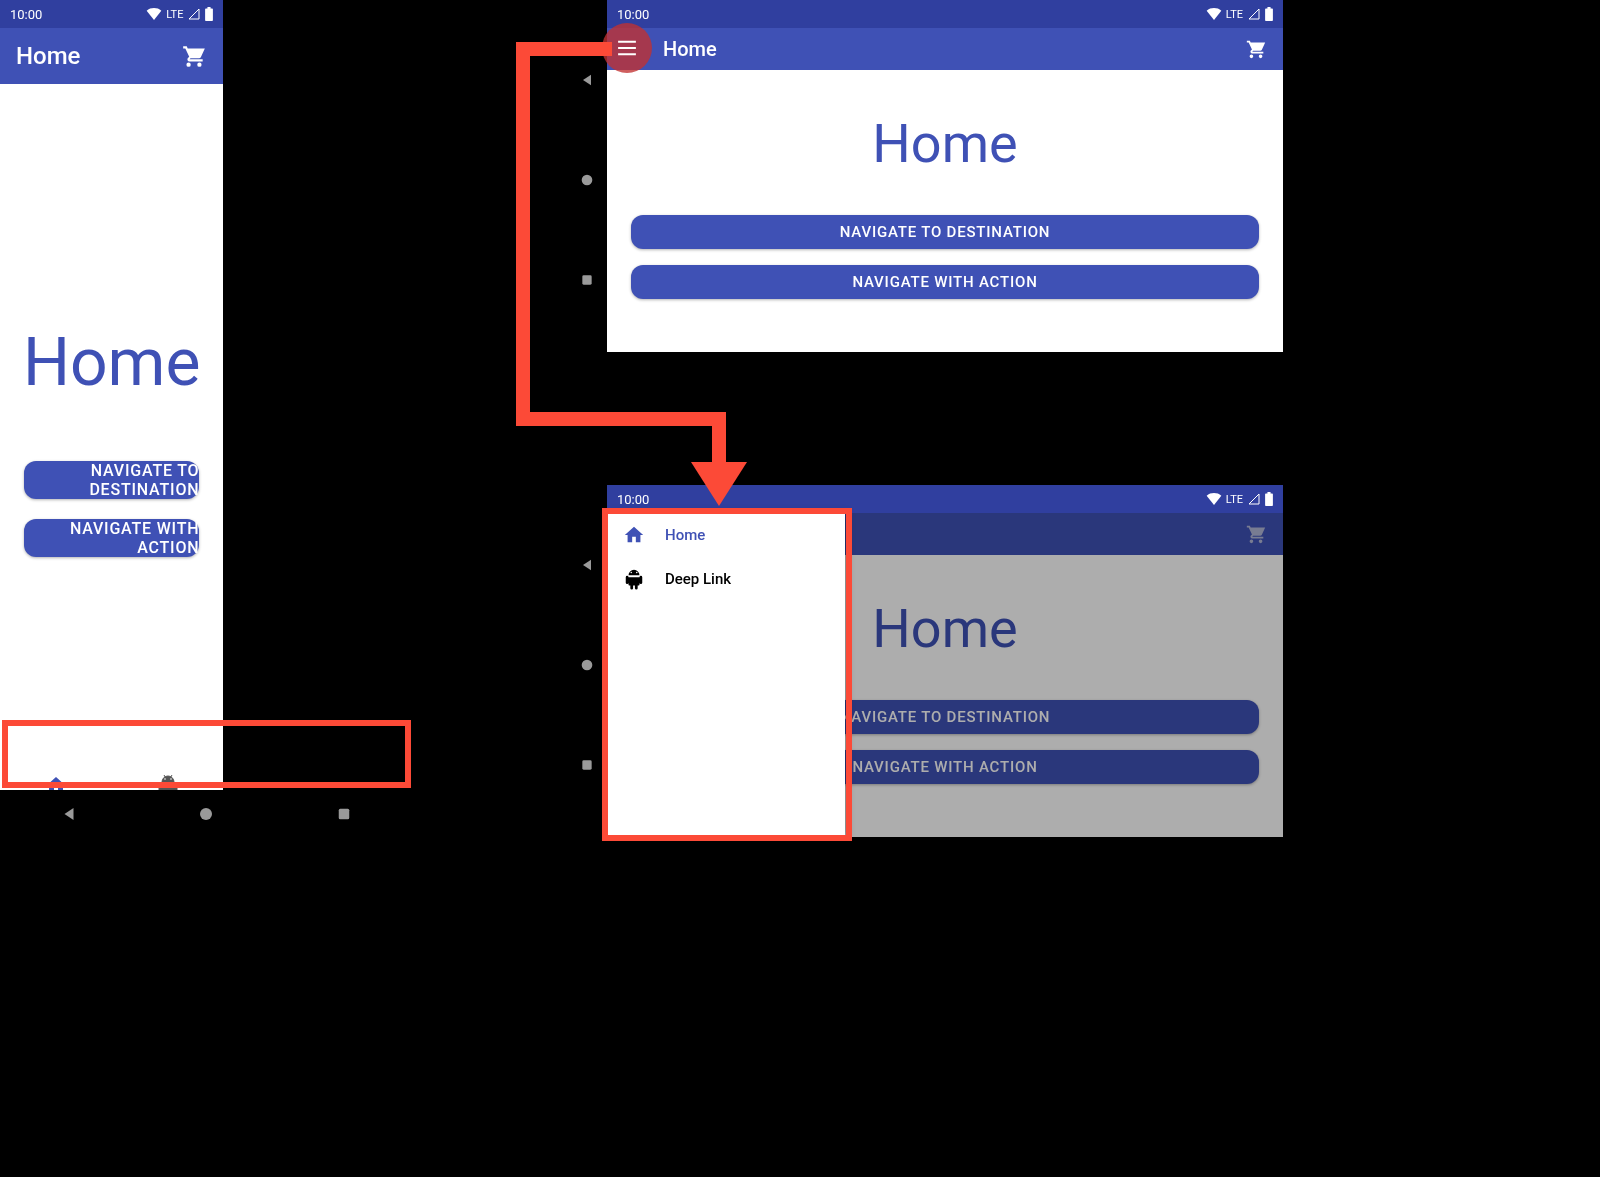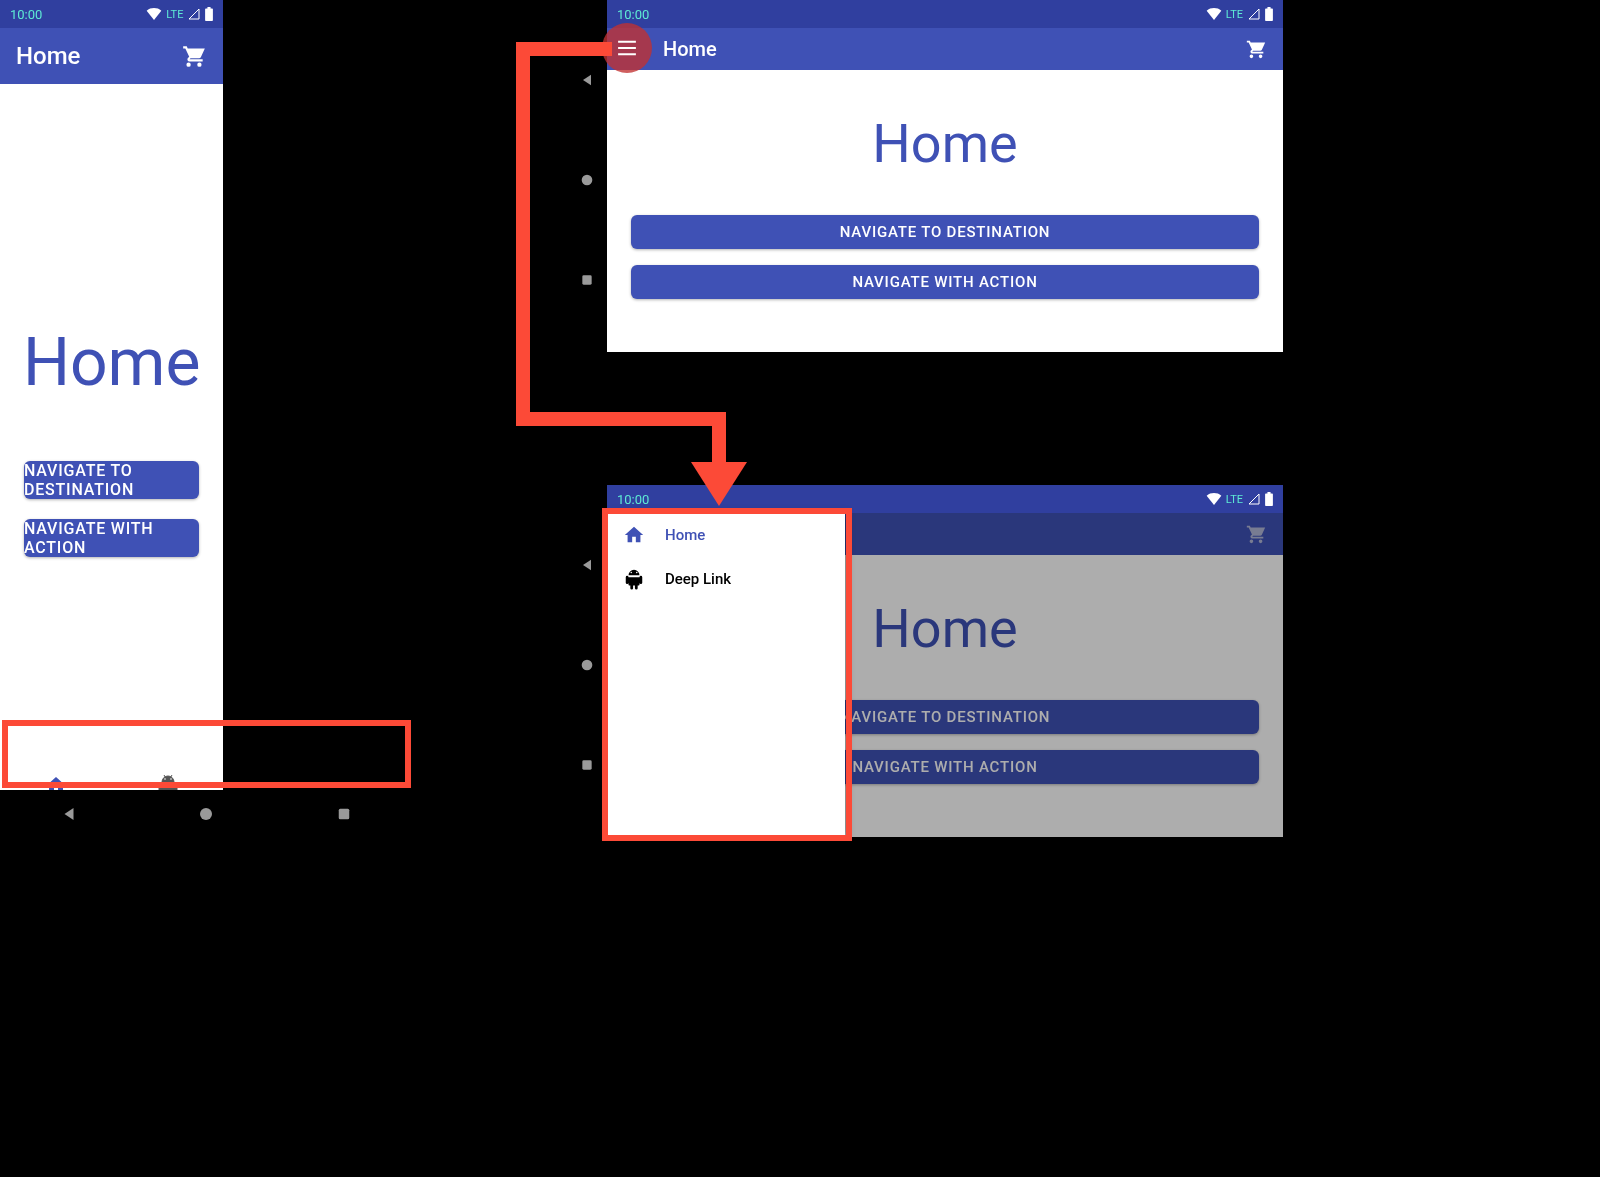--- a/index.html
+++ b/index.html
@@ -7,21 +7,21 @@
     background: #000;
     width: 1600px;
     height: 1177px;
     font-family: Roboto, "Helvetica Neue", Arial, sans-serif;
     overflow: hidden;
     position: relative;
   }
   .frame { position: absolute; background: #fff; display: flex; flex-direction: column; }
   .status-bar {
     background: #303f9f;
-    color: #5eead4;
+    color: #ffffff;
     height: 28px;
     display: flex;
     align-items: center;
     padding: 0 10px;
     font-size: 13px;
   }
   .status-spacer { flex: 1; }
   .status-icons { display: flex; align-items: center; gap: 4px; }
   .app-bar {
     background: #3f51b5;
@@ -43,23 +43,24 @@
   .btn {
     background: #3f51b5;
     color: #fff;
     font-size: 16px;
     font-weight: 500;
     letter-spacing: 0.8px;
     height: 38px;
     display: flex;
     align-items: center;
     justify-content: center;
-    border-radius: 6px;
+    border-radius: 12px;
     box-shadow: 0 1px 3px rgba(0,0,0,0.3);
     width: calc(100% - 48px);
+    text-align: right;
   }
   .bottom-nav {
     height: 60px;
     background: #fff;
     display: flex;
     align-items: center;
   }
   .bottom-item {
     flex: 1;
     display: flex;

